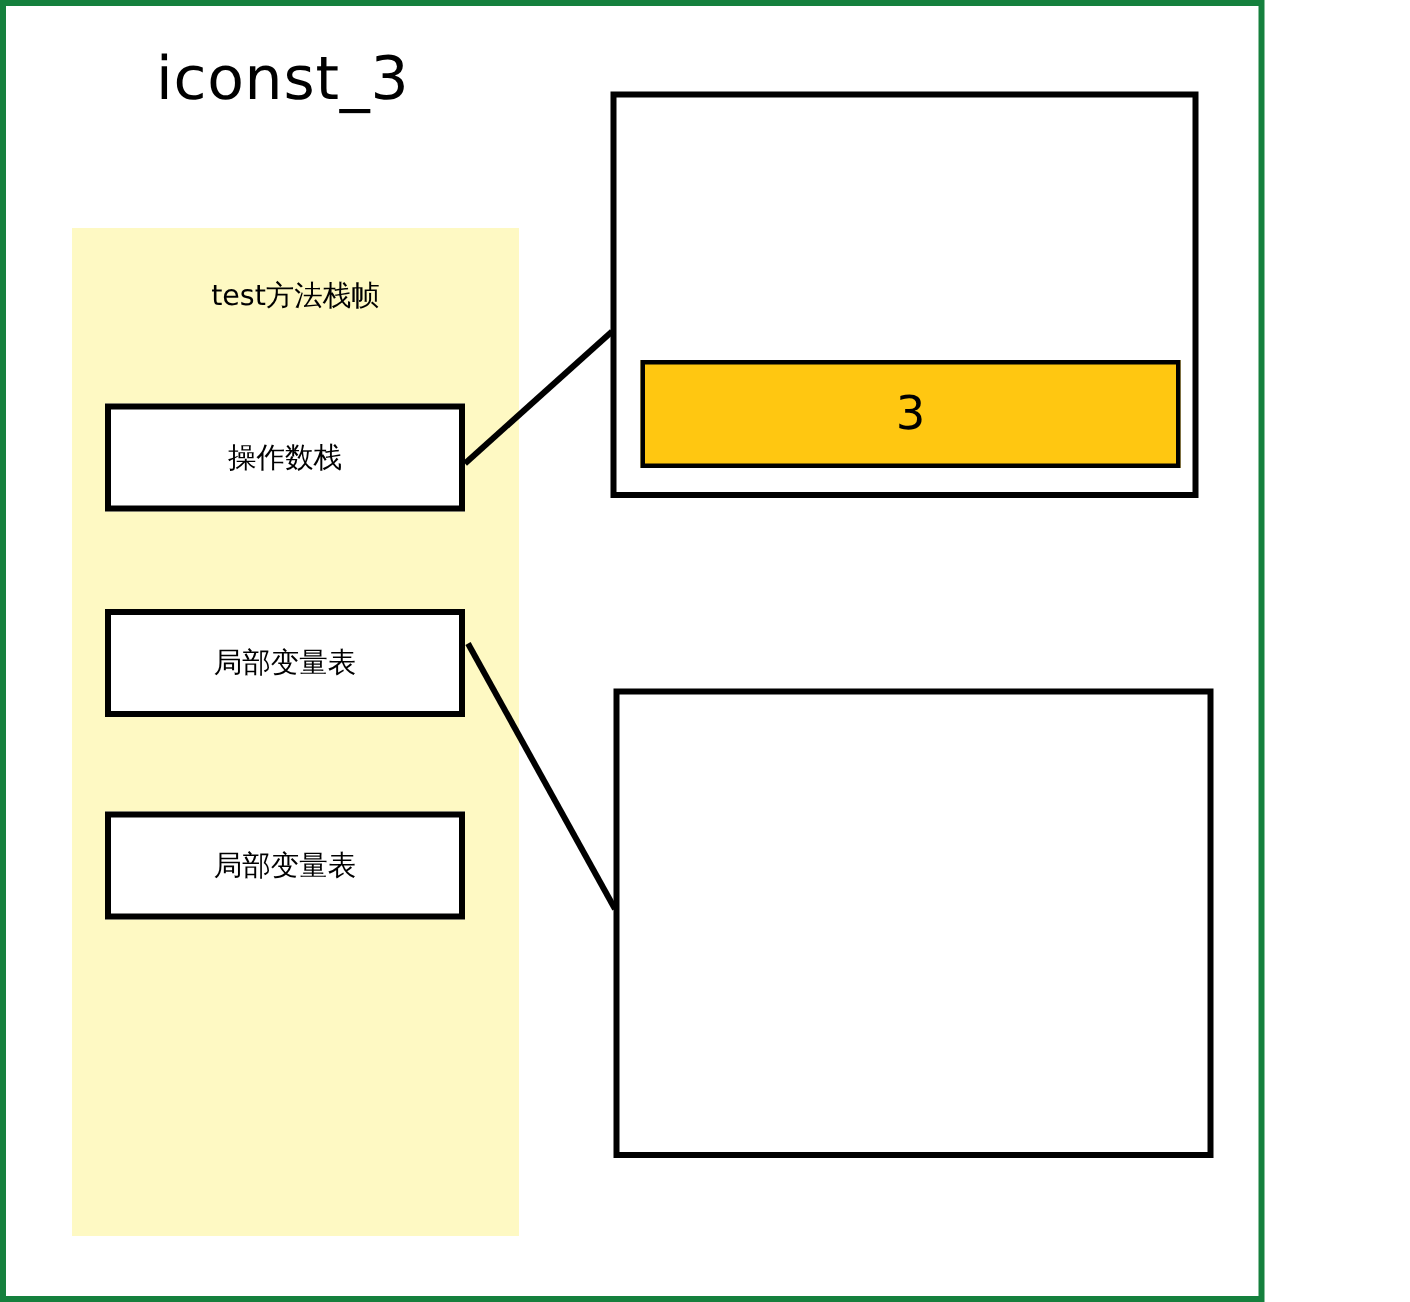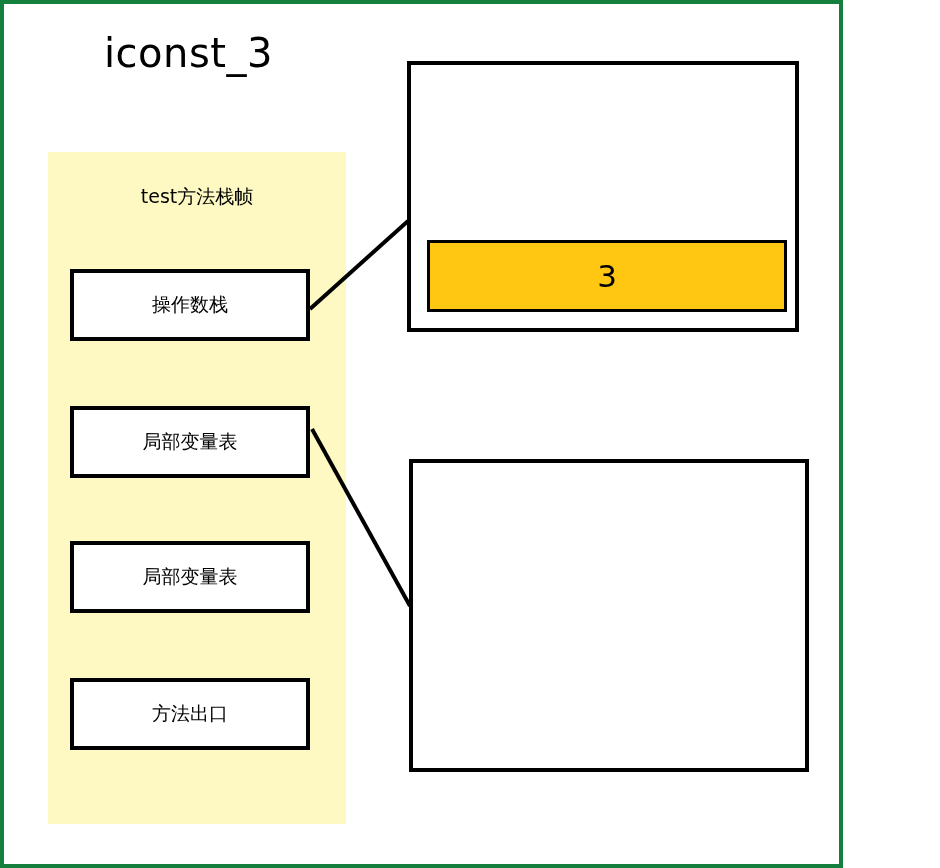--- a/index.html
+++ b/index.html
@@ -133,23 +133,20 @@
     </div>
 
     <div class="frame-slot" id="slot-0">
       <span>操作数栈</span>
     </div>
 
     <div class="frame-slot" id="slot-2">
       <span>局部变量表</span>
     </div>
 
-    <div class="frame-slot" id="slot-3">
-      <span>方法出口</span>
-    </div>
   </div>
 
   <div id="operand-stack-box">
     <div id="operand-slot-value">
       <span>3</span>
     </div>
   </div>
 
   <div id="locals-table-box"></div>
 

